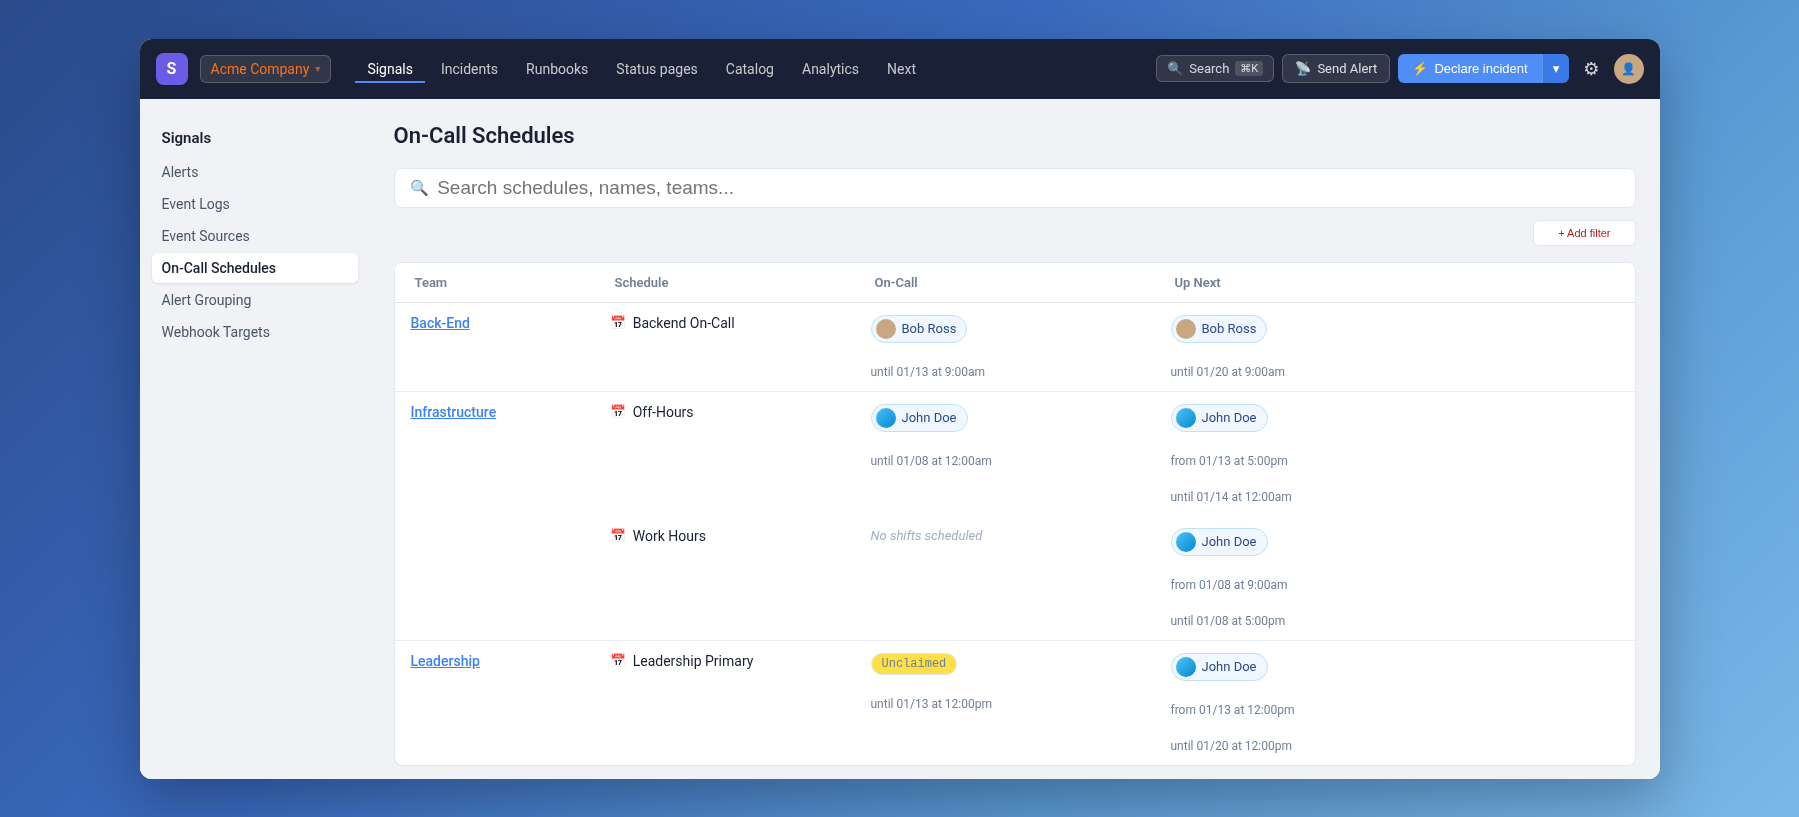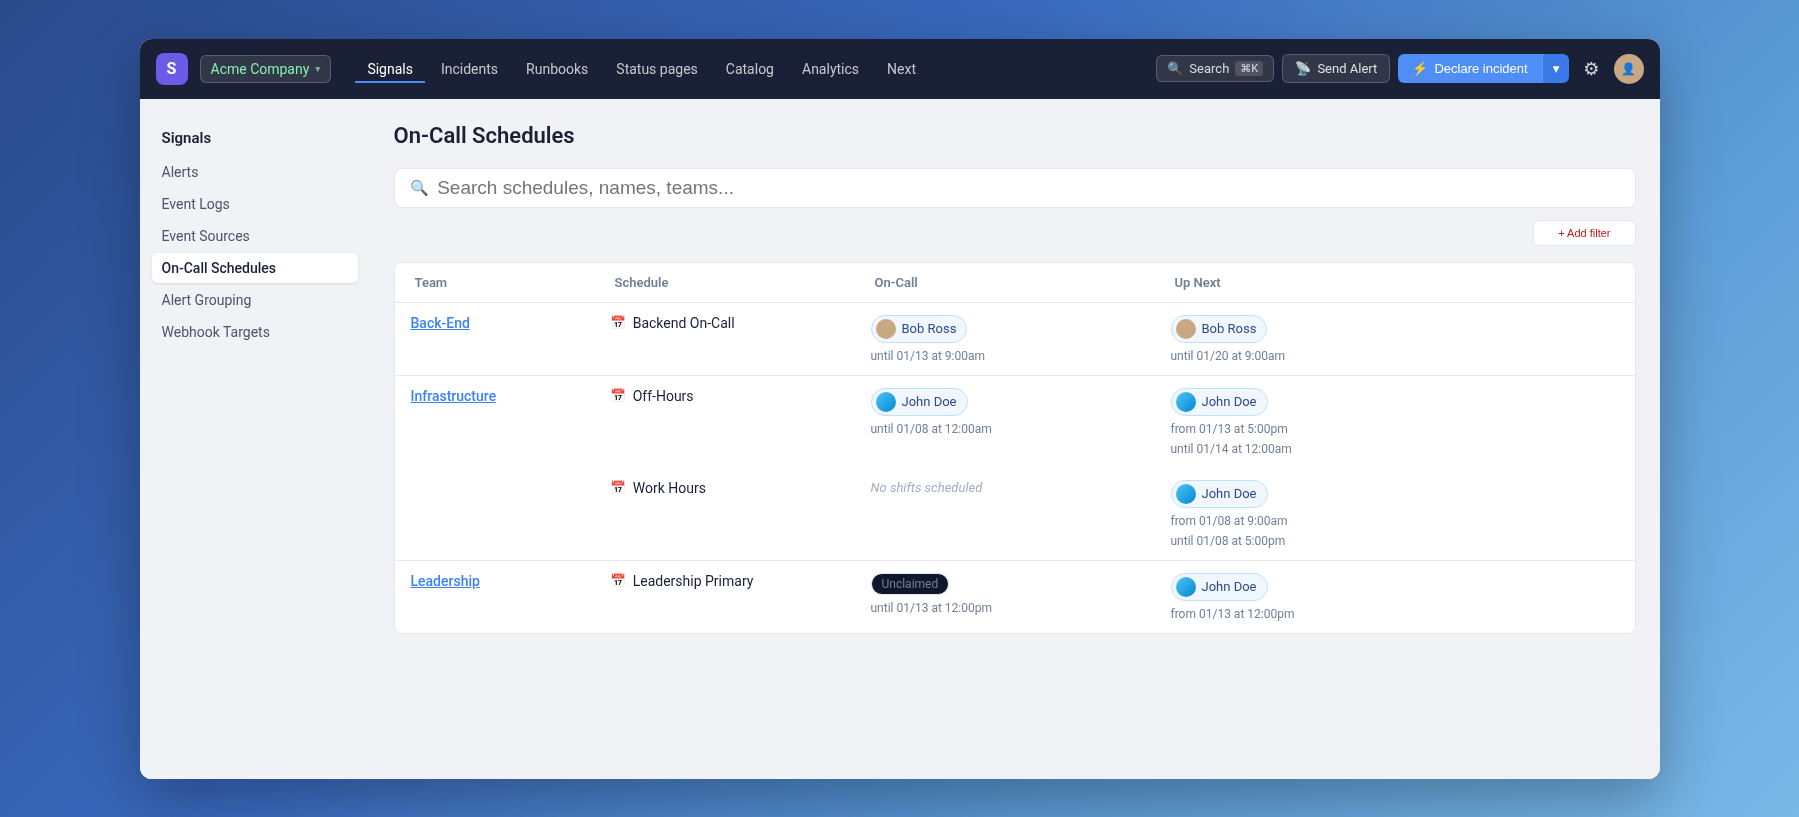--- a/index.html
+++ b/index.html
@@ -46,21 +46,21 @@
       flex-shrink: 0;
     }
     .company-selector {
       display: flex;
       align-items: center;
       gap: 6px;
       background: rgba(255,255,255,0.1);
       border: 1px solid rgba(255,255,255,0.2);
       border-radius: 6px;
       padding: 5px 10px;
-      color: #86efac;
+      color: #f97316;
       font-size: 14px;
       cursor: pointer;
       margin-left: 4px;
     }
     .company-selector .chevron { font-size: 10px; opacity: 0.7; }
     .nav-links {
       display: flex;
       align-items: center;
       gap: 4px;
       margin-left: 16px;
@@ -279,21 +279,21 @@
       display: flex;
       align-items: center;
       gap: 6px;
       font-size: 14px;
       color: #1a2035;
     }
     .cal-icon { font-size: 13px; color: #718096; }
     .oncall-cell, .upnext-cell {
       display: flex;
       flex-direction: column;
-      gap: 4px;
+      gap: 20px;
     }
     .person-badge {
       display: inline-flex;
       align-items: center;
       gap: 6px;
       background: #f0f7ff;
       border: 1px solid #bee3f8;
       border-radius: 20px;
       padding: 3px 10px 3px 4px;
       font-size: 13px;
@@ -321,27 +321,28 @@
       margin-top: 2px;
     }
     .no-shifts {
       font-size: 13px;
       color: #a0aec0;
       font-style: italic;
     }
     .unclaimed-badge {
       display: inline-flex;
       align-items: center;
-      background: #0f172a;
+      background: #fde047;
       border: 1px solid #e2e8f0;
       border-radius: 20px;
       padding: 3px 10px;
       font-size: 12px;
       color: #718096;
       width: fit-content;
+      font-family: Liberation Mono, monospace;
     }
     .row-group {
       border-bottom: 1px solid #e8ecf0;
     }
     .row-group:last-child { border-bottom: none; }
     .sub-row {
       display: grid;
       grid-template-columns: 200px 260px 300px 1fr;
       padding: 12px 16px;
       align-items: start;
@@ -501,20 +502,21 @@
                 <span>Unclaimed</span>
               </div>
               <div class="time-text">until 01/13 at 12:00pm</div>
             </div>
             <div class="upnext-cell">
               <div class="person-badge">
                 <div class="person-avatar john"></div>
                 <span>John Doe</span>
               </div>
               <div class="time-text">from 01/13 at 12:00pm</div>
+              <div class="time-text">until 01/20 at 12:00pm</div>
             </div>
           </div>
         </div>
 
       </div>
     </main>
   </div>
 </div>
 
 </body></html>

